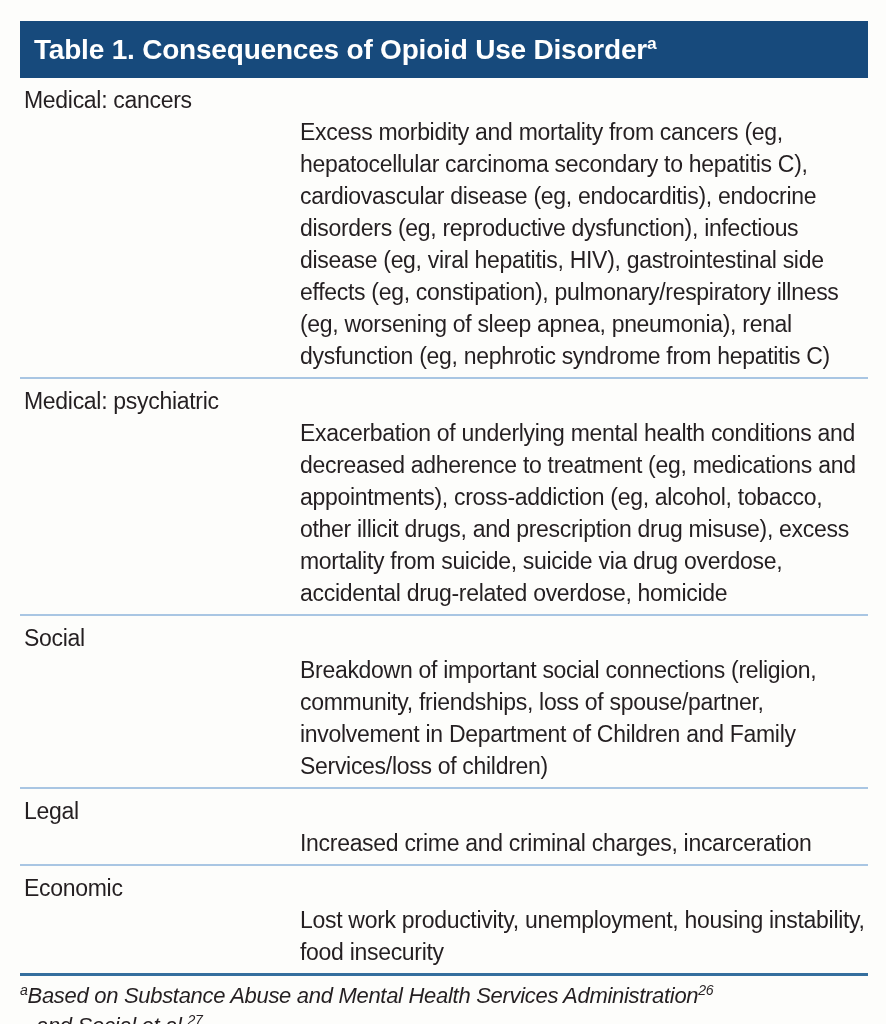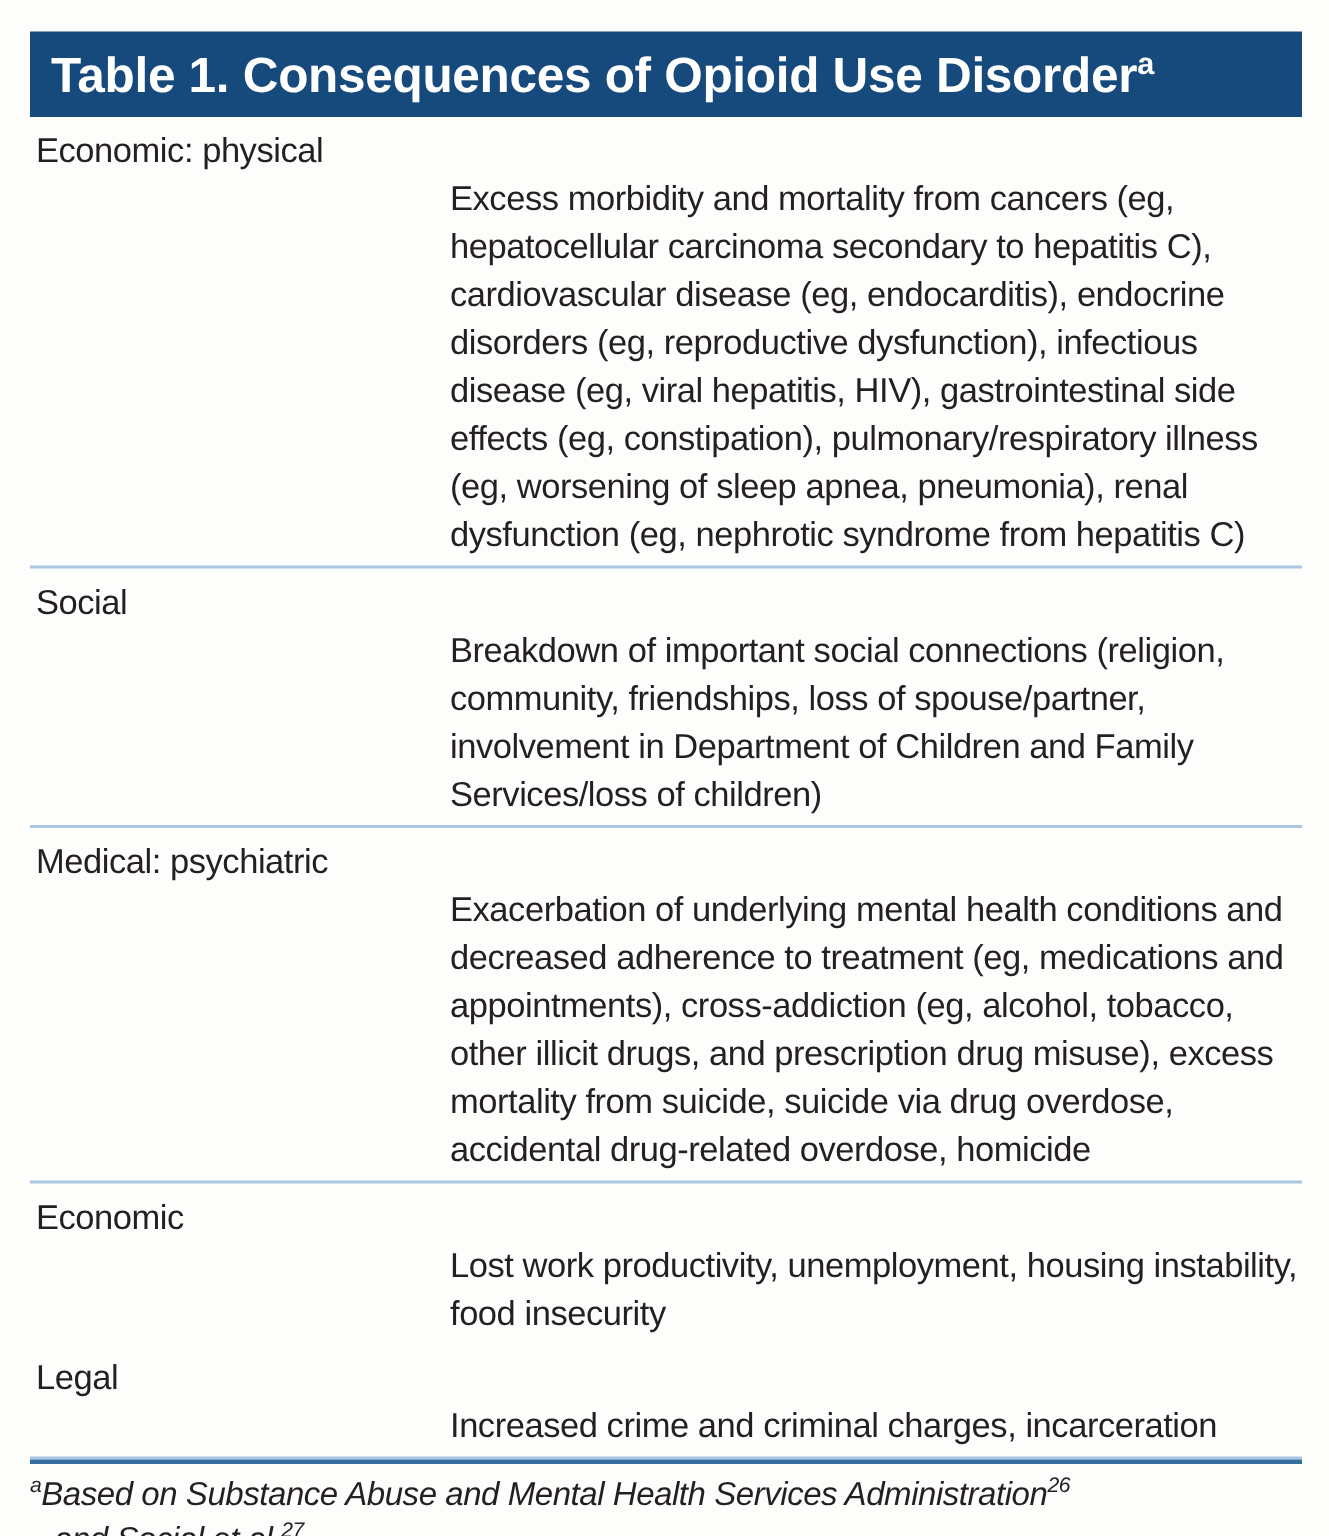--- a/index.html
+++ b/index.html
@@ -21,21 +21,21 @@
   .header-bar {
     background: #174a7c;
     color: #ffffff;
     height: 57px;
     display: flex;
     align-items: center;
     padding-left: 14px;
     box-sizing: border-box;
   }
   .header-bar .title {
-    font-size: 33px;
+    font-size: 28px;
     font-weight: bold;
     letter-spacing: -0.2px;
     white-space: nowrap;
   }
   .header-bar .title sup {
     font-size: 62%;
     line-height: 0;
   }
   .table-body {
     font-size: 23px;
@@ -82,42 +82,42 @@
 
 <div class="page">
 
   <div class="header-bar">
     <div class="title"><span>Table 1. Consequences of Opioid Use Disorder</span><sup>a</sup></div>
   </div>
 
   <div class="table-body">
 
     <div class="t-row">
-      <div class="row-label">Economic: physical</div>
+      <div class="row-label">Medical: cancers</div>
       <div class="row-content">Excess morbidity and mortality from cancers (eg, hepatocellular carcinoma secondary to hepatitis C), cardiovascular disease (eg, endocarditis), endocrine disorders (eg, reproductive dysfunction), infectious disease (eg, viral hepatitis, HIV), gastrointestinal side effects (eg, constipation), pulmonary/respiratory illness (eg, worsening of sleep apnea, pneumonia), renal dysfunction (eg, nephrotic syndrome from hepatitis C)</div>
+    </div>
+
+    <div class="t-row">
+      <div class="row-label">Medical: psychiatric</div>
+      <div class="row-content">Exacerbation of underlying mental health conditions and decreased adherence to treatment (eg, medications and appointments), cross-addiction (eg, alcohol, tobacco, other illicit drugs, and prescription drug misuse), excess mortality from suicide, suicide via drug overdose, accidental drug-related overdose, homicide</div>
     </div>
 
     <div class="t-row">
       <div class="row-label">Social</div>
       <div class="row-content">Breakdown of important social connections (religion, community, friendships, loss of spouse/partner, involvement in Department of Children and Family Services/loss of children)</div>
     </div>
 
     <div class="t-row">
-      <div class="row-label">Medical: psychiatric</div>
-      <div class="row-content">Exacerbation of underlying mental health conditions and decreased adherence to treatment (eg, medications and appointments), cross-addiction (eg, alcohol, tobacco, other illicit drugs, and prescription drug misuse), excess mortality from suicide, suicide via drug overdose, accidental drug-related overdose, homicide</div>
+      <div class="row-label">Legal</div>
+      <div class="row-content">Increased crime and criminal charges, incarceration</div>
     </div>
 
     <div class="t-row last">
       <div class="row-label">Economic</div>
       <div class="row-content">Lost work productivity, unemployment, housing instability, food insecurity</div>
-    </div>
-
-    <div class="t-row">
-      <div class="row-label">Legal</div>
-      <div class="row-content">Increased crime and criminal charges, incarceration</div>
     </div>
 
   </div>
 
   <div class="mid-rule"></div>
 
   <div class="footnote">
     <div class="line1"><sup>a</sup><span>Based on Substance Abuse and Mental Health Services Administration</span><sup>26</sup></div>
     <div class="line2"><span>and Social et al.</span><sup>27</sup></div>
   </div>

